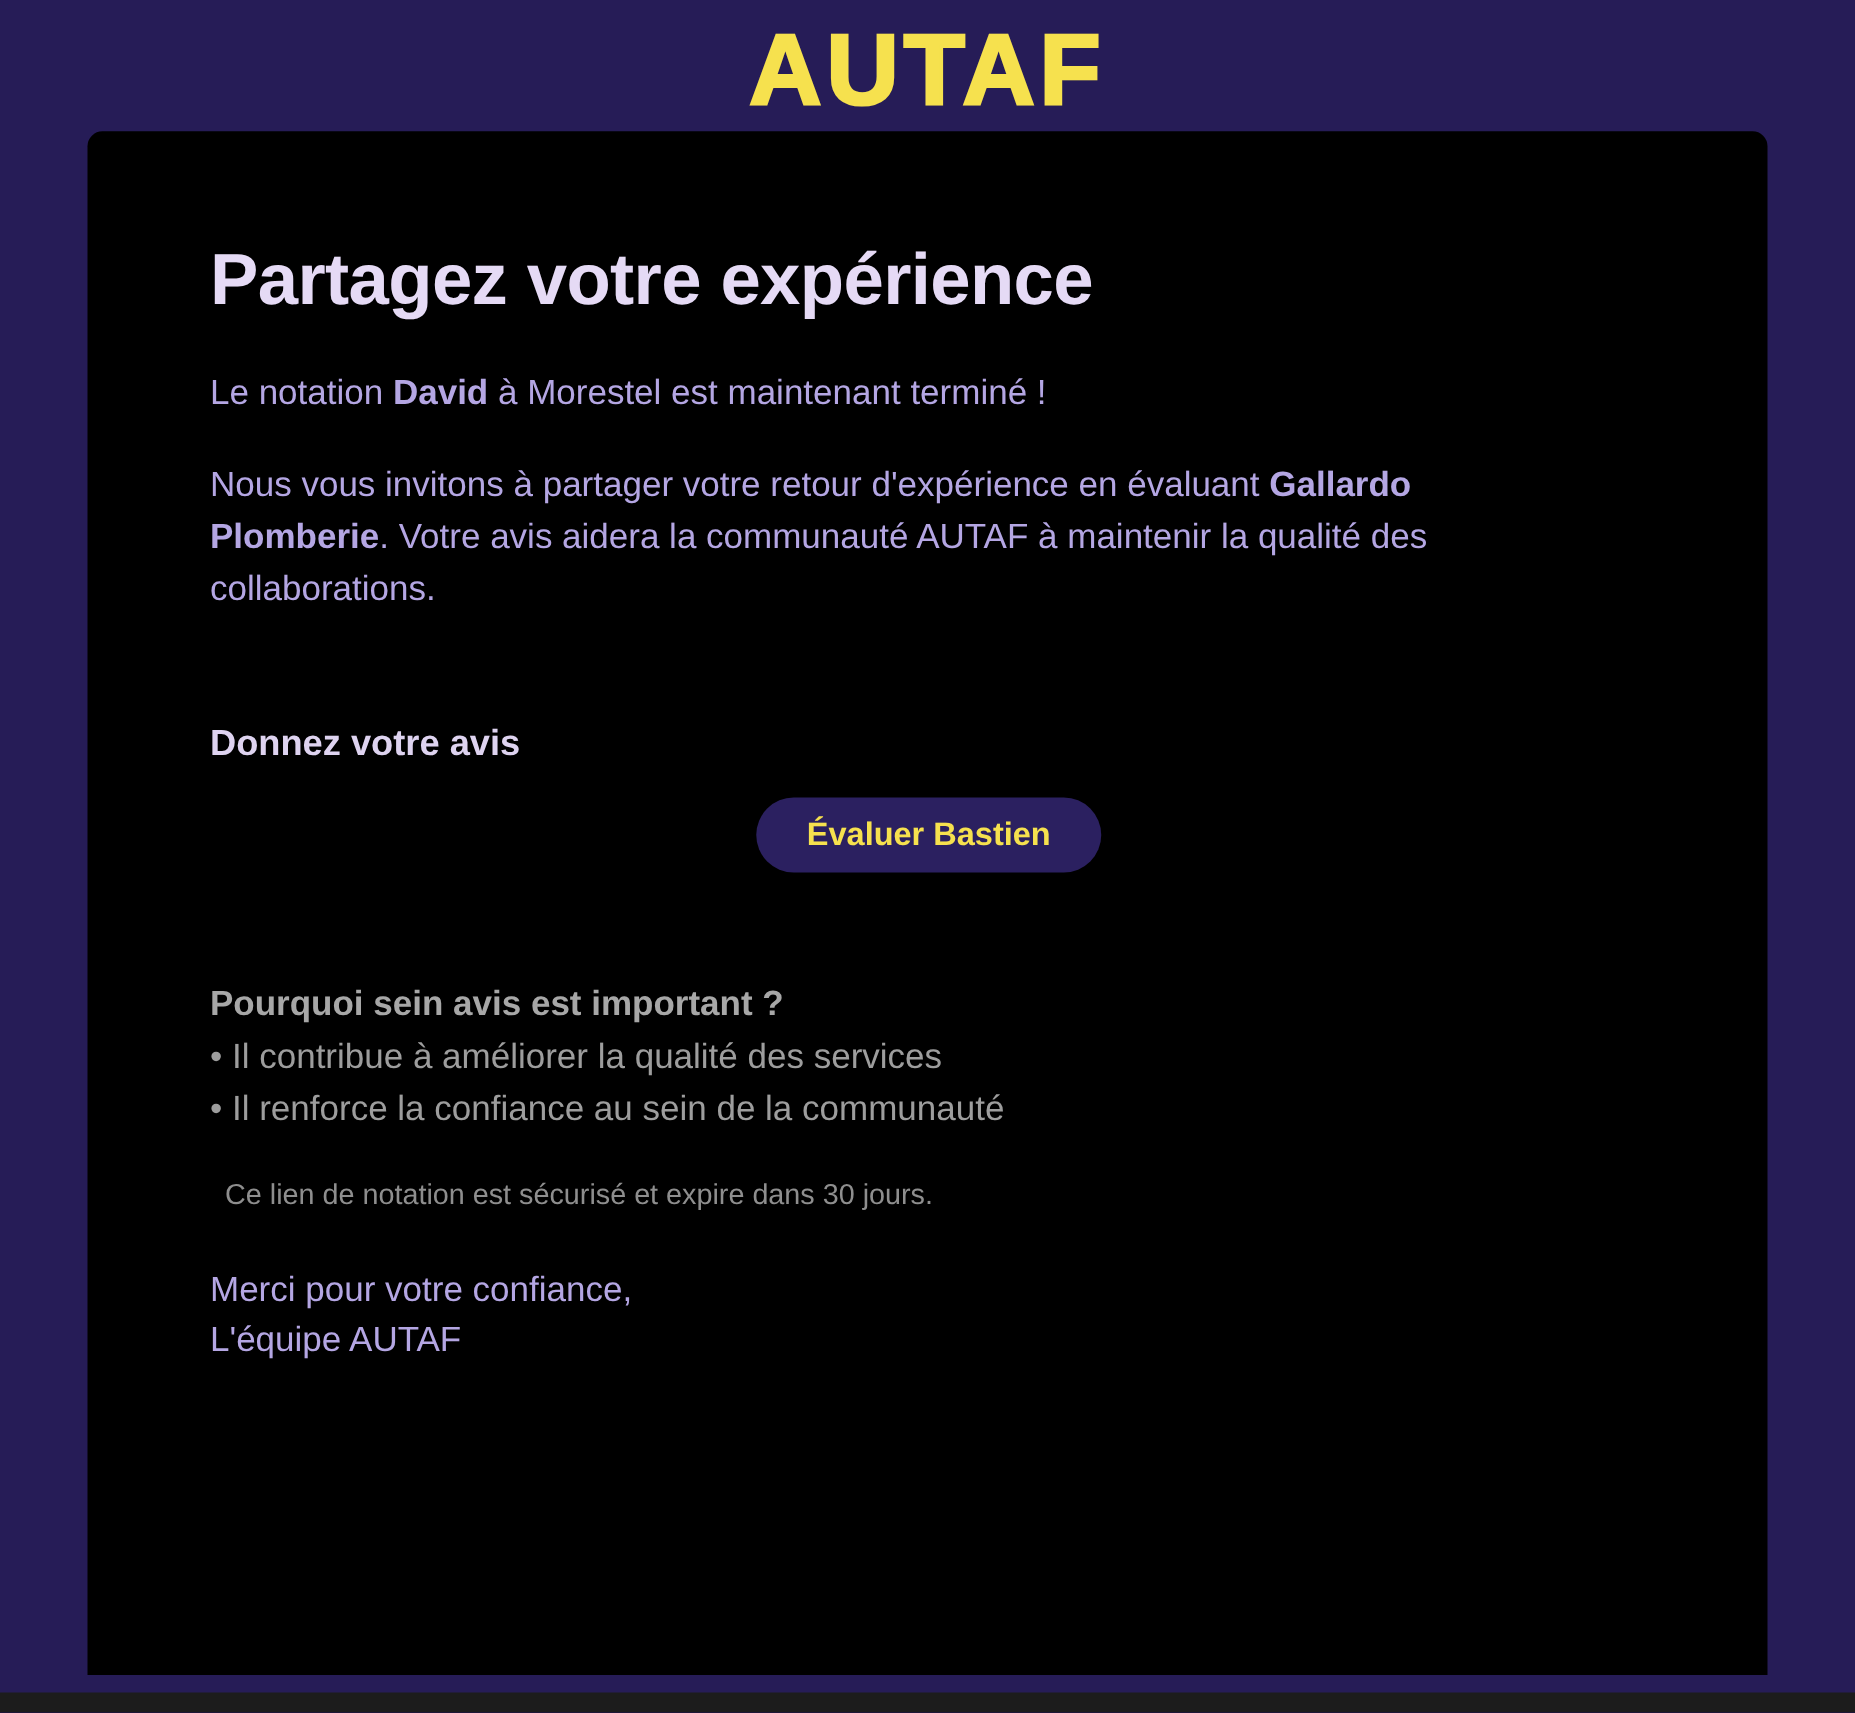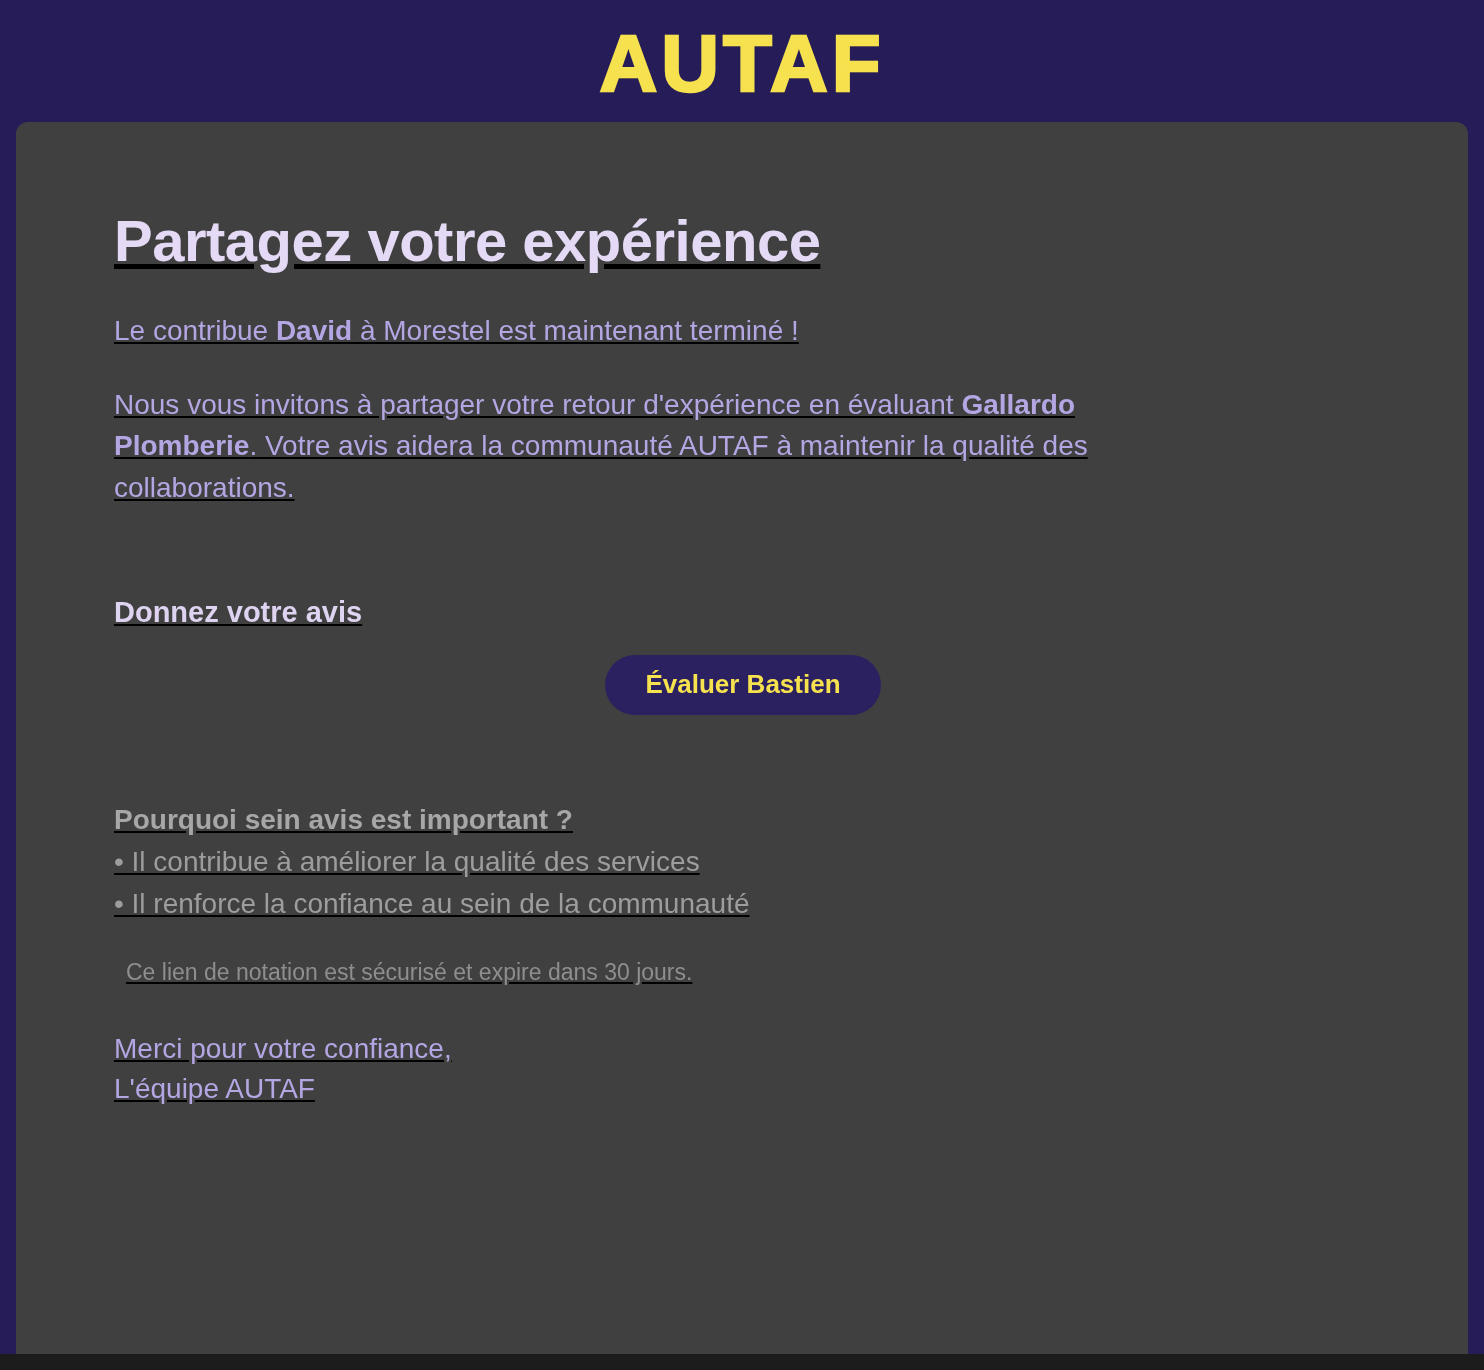--- a/index.html
+++ b/index.html
@@ -9,45 +9,44 @@
     width: 1484px;
     height: 1370px;
     background: #261C57;
     font-family: "Liberation Sans", sans-serif;
     overflow: hidden;
     position: relative;
   }
 
   
   .email-header {
-    height: 122px;
+    height: 105px;
     display: flex;
     align-items: center;
     justify-content: center;
   }
   .logo {
     font-size: 80px;
     font-weight: 900;
     line-height: 1;
     color: #F6E14E;
     -webkit-text-stroke: 2.5px #F6E14E;
     letter-spacing: 4px;
     padding-top: 6px;
     user-select: none;
   }
 
   
   .email-card {
-    width: 1452px;
+    width: 1344px;
     height: 1235px;
     margin: 0 auto;
-    background: #404040;
+    background: #000000;
     border-radius: 12px 12px 0 0;
     padding: 86px 96px 0 98px;
-    text-decoration: underline;
   }
 
   .page-title {
     margin: 0;
     font-size: 58px;
     line-height: 1.15;
     font-weight: bold;
     letter-spacing: -0.5px;
     color: #E5DAF5;
   }
@@ -131,21 +130,21 @@
 
 <header class="email-header">
   <div class="logo">AUTAF</div>
 </header>
 
 <main class="email-card">
 
   <h1 class="page-title">Partagez votre expérience</h1>
 
 
-  <p class="body-text status-line"><span>Le contribue </span><span class="bold">David</span><span> à Morestel est maintenant terminé !</span></p>
+  <p class="body-text status-line"><span>Le notation </span><span class="bold">David</span><span> à Morestel est maintenant terminé !</span></p>
 
   <p class="body-text invitation"><span>Nous vous invitons à partager votre retour d'expérience en évaluant </span><span class="bold">Gallardo Plomberie</span><span>. Votre avis aidera la communauté AUTAF à maintenir la qualité des collaborations.</span></p>
 
   <h2 class="cta-heading">Donnez votre avis</h2>
 
   <div class="button-row">
     <button class="cta-button">Évaluer Bastien</button>
   </div>
 
   <section class="why-section">

